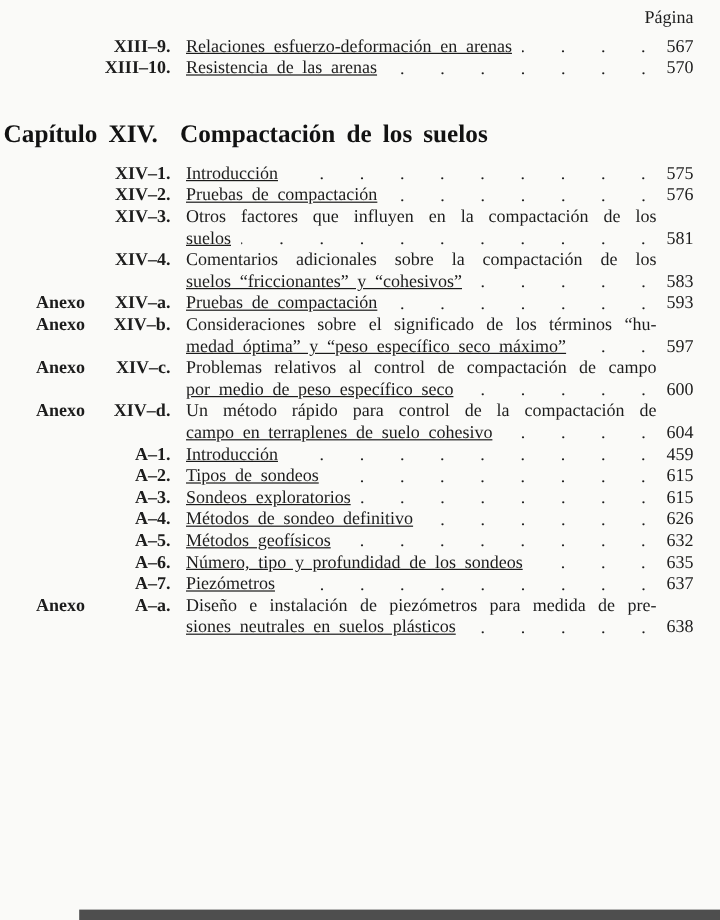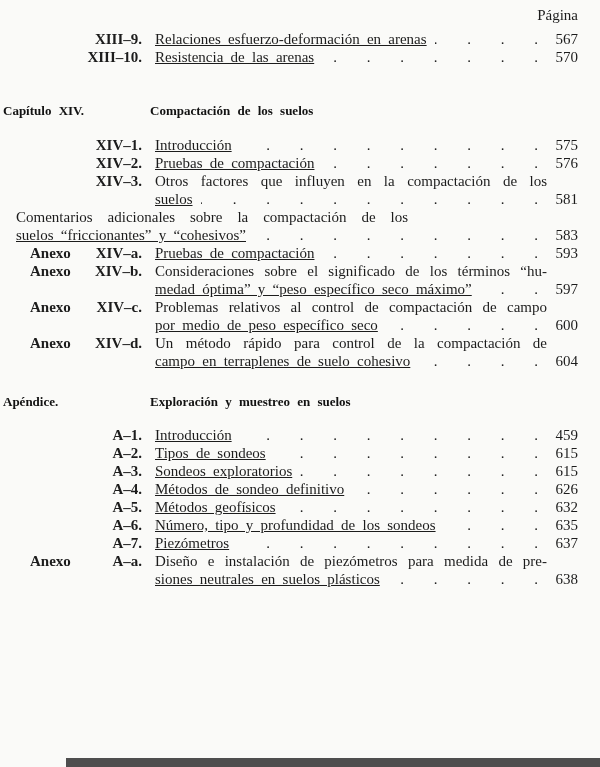--- a/index.html
+++ b/index.html
@@ -47,21 +47,21 @@
     overflow: hidden;
     white-space: nowrap;
     direction: rtl;
     word-spacing: 26px;
     margin: 0 10px 0 8px;
   }
   .pg { flex: none; min-width: 30px; text-align: right; }
   .heading {
     display: flex;
     font-weight: bold;
-    font-size: 13px;
+    font-size: 21px;
     line-height: 24px;
     color: #121212;
     word-spacing: 4px;
   }
   .h-label { width: 147px; flex: none; }
   .group-xiii { margin-top: 6px; }
   .heading-xiv { margin-top: 33px; margin-bottom: 13px; }
   .heading-apendice { margin-top: 20px; margin-bottom: 12px; }
   .scan-bar {
     position: absolute;
@@ -131,20 +131,21 @@
       <div class="col-body">
         <div class="wl">Otros factores que influyen en la compactación de los</div>
         <div class="fl">
           <span class="t">suelos</span>
           <span class="leader">. . . . . . . . . . . . . . . . . . . . . . . .</span>
           <span class="pg">581</span>
         </div>
       </div>
     </div>
     <div class="entry">
+      <div class="col-num"><span class="num">XIV–4.</span></div>
       <div class="col-body">
         <div class="wl">Comentarios adicionales sobre la compactación de los</div>
         <div class="fl">
           <span class="t">suelos “friccionantes” y “cohesivos”</span>
           <span class="leader">. . . . . . . . . . . . . . . . . . . . . . . .</span>
           <span class="pg">583</span>
         </div>
       </div>
     </div>
     <div class="entry">
@@ -185,24 +186,20 @@
         <div class="wl">Un método rápido para control de la compactación de</div>
         <div class="fl">
           <span class="t">campo en terraplenes de suelo cohesivo</span>
           <span class="leader">. . . . . . . . . . . . . . . . . . . . . . . .</span>
           <span class="pg">604</span>
         </div>
       </div>
     </div>
   </div>
 
-  <div class="heading heading-apendice">
-    <span class="h-label">Apéndice.</span>
-    <span class="h-title">Exploración y muestreo en suelos</span>
-  </div>
 
   <div class="group">
     <div class="entry">
       <div class="col-num"><span class="num">A–1.</span></div>
       <div class="col-body">
         <div class="fl">
           <span class="t">Introducción</span>
           <span class="leader">. . . . . . . . . . . . . . . . . . . . . . . .</span>
           <span class="pg">459</span>
         </div>

